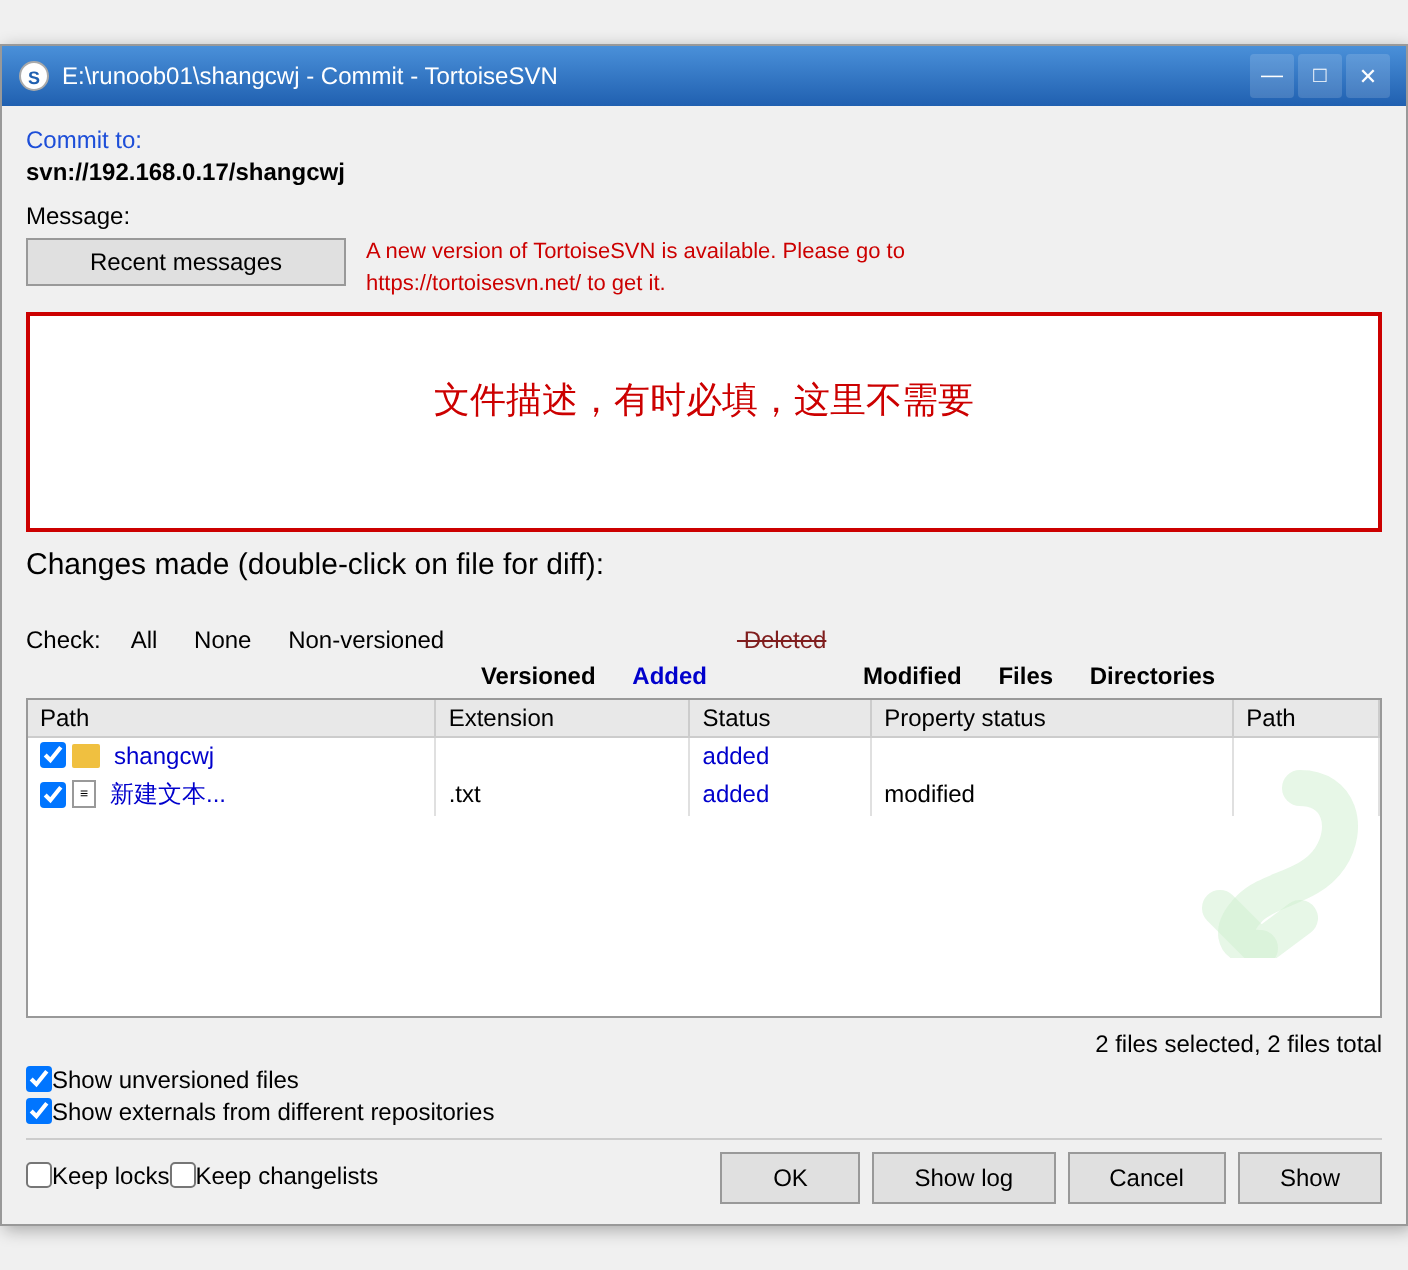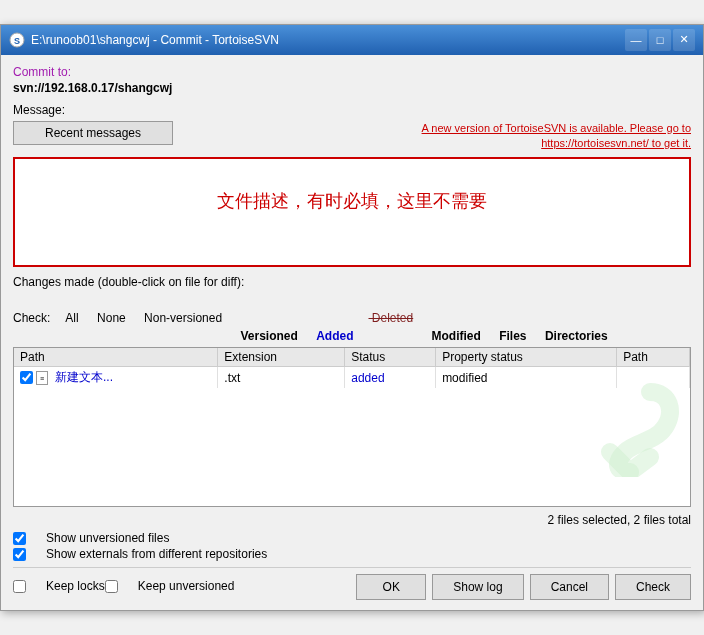--- a/index.html
+++ b/index.html
@@ -53,21 +53,21 @@
       display: flex;
       align-items: center;
       justify-content: center;
       border-radius: 2px;
     }
     .content {
       padding: 10px 12px;
     }
     .commit-to-label {
       font-size: 12px;
-      color: #a21caf;
+      color: #1d4ed8;
       margin-bottom: 2px;
     }
     .commit-url {
       font-size: 12px;
       font-weight: bold;
       color: #000;
       margin-bottom: 8px;
     }
     .message-label {
       font-size: 12px;
@@ -86,22 +86,21 @@
       font-size: 12px;
       cursor: pointer;
       min-width: 160px;
       text-align: center;
     }
     .update-notice {
       color: #cc0000;
       font-size: 11px;
       line-height: 1.4;
       flex: 1;
-      text-align: right;
-      text-decoration: underline;
+      text-align: left;
     }
     .message-textarea-container {
       border: 2px solid #cc0000;
       background: white;
       height: 110px;
       margin-bottom: 8px;
       display: flex;
       align-items: center;
       justify-content: center;
     }
@@ -112,21 +111,21 @@
       outline: none;
       font-size: 18px;
       color: #cc0000;
       text-align: center;
       resize: none;
       font-family: 'Segoe UI', Tahoma, sans-serif;
       padding: 30px 10px;
       background: transparent;
     }
     .changes-label {
-      font-size: 12px;
+      font-size: 15px;
       margin-bottom: 4px;
     }
     .check-row {
       display: flex;
       align-items: center;
       gap: 11px;
       margin-bottom: 4px;
       font-size: 12px;
     }
     .check-label {
@@ -191,21 +190,21 @@
       align-items: center;
       gap: 3px;
     }
     .path-text { color: #0000cc; }
     .options-row {
       margin-bottom: 2px;
     }
     .option-checkbox {
       display: flex;
       align-items: center;
-      gap: 20px;
+      gap: 0;
       font-size: 12px;
       margin-bottom: 2px;
     }
     .summary-row {
       display: flex;
       justify-content: flex-end;
       font-size: 12px;
       margin-bottom: 4px;
     }
     .buttons-row {
@@ -317,20 +316,33 @@
             <th>Status</th>
             <th>Property status</th>
             <th>Path</th>
           </tr>
         </thead>
         <tbody>
           <tr>
             <td>
               <div class="checkbox-cell">
                 <input type="checkbox" checked="" style="">
+                <span class="file-icon-folder"></span>
+                <span class="path-text">shangcwj</span>
+              </div>
+            </td>
+            <td></td>
+            <td><span class="status-added">added</span></td>
+            <td></td>
+            <td></td>
+          </tr>
+          <tr>
+            <td>
+              <div class="checkbox-cell">
+                <input type="checkbox" checked="" style="">
                 <span class="file-icon-txt">≡</span>
                 <span class="path-text">新建文本...</span>
               </div>
             </td>
             <td>.txt</td>
             <td><span class="status-added">added</span></td>
             <td>modified</td>
             <td></td>
           </tr>
         </tbody>
@@ -359,24 +371,24 @@
     <hr class="divider">
 
     <div class="buttons-row">
       <div class="left-buttons">
         <div class="option-checkbox">
           <input type="checkbox" style="">
           <span>Keep locks</span>
         </div>
         <div class="option-checkbox">
           <input type="checkbox" style="">
-          <span>Keep unversioned</span>
+          <span>Keep changelists</span>
         </div>
       </div>
       <div class="right-buttons">
         <button class="dialog-btn primary">OK</button>
         <button class="dialog-btn">Show log</button>
         <button class="dialog-btn">Cancel</button>
-        <button class="dialog-btn">Check</button>
+        <button class="dialog-btn">Show</button>
       </div>
     </div>
   </div>
 </div>
 
 </body></html>

